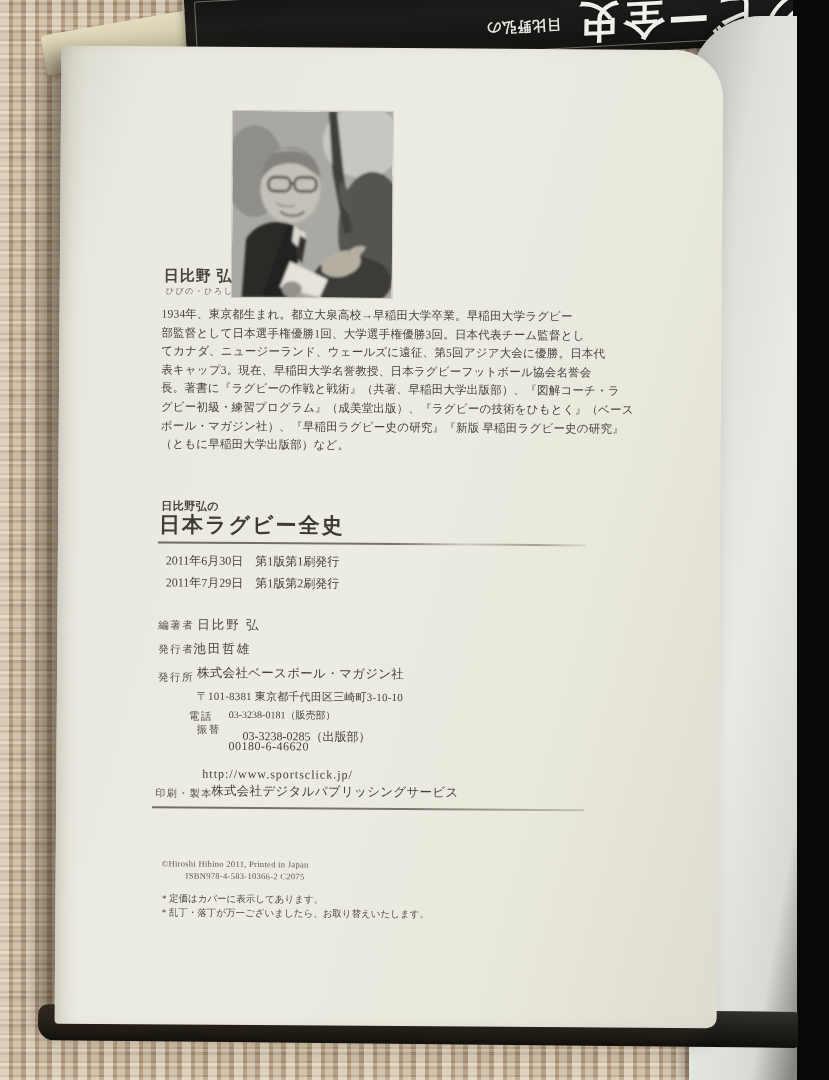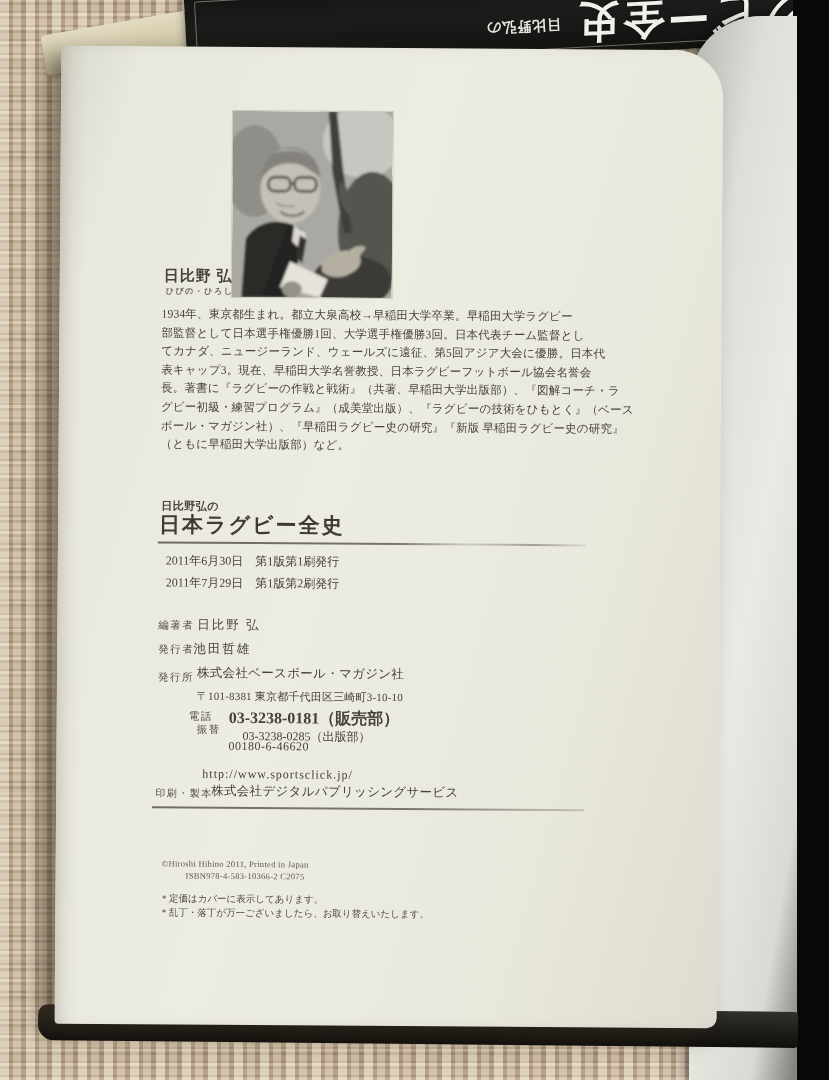--- a/index.html
+++ b/index.html
@@ -50,42 +50,42 @@
     border-radius:4px 48px 10px 4px;transform:rotate(.4deg);
     box-shadow:-14px 10px 22px rgba(48,35,20,.55), inset 14px 0 22px -14px rgba(90,80,60,.35);}
   .page *{position:absolute;white-space:nowrap;color:#46423b;}
 
   
   .portrait{left:172px;top:64px;width:160px;height:186px;overflow:hidden;
     box-shadow:0 0 0 1px rgba(120,115,105,.25);}
 
   
   .author-name{left:104px;top:220px;font-size:15px;font-weight:bold;letter-spacing:1px;}
-  .author-furigana{left:106px;top:239px;font-size:8px;letter-spacing:1.5px;color:#6b665d;font-weight:bold;}
+  .author-furigana{left:106px;top:239px;font-size:8px;letter-spacing:1.5px;color:#6b665d;}
 
   .bio{left:102px;top:258px;}
   .bio div{position:static;display:block;font-size:11.5px;line-height:18.6px;letter-spacing:.2px;}
 
   
   .series-label{left:103px;top:452px;font-size:11px;font-weight:bold;letter-spacing:.5px;}
   .book-title{left:101px;top:464px;font-size:21px;font-weight:bold;letter-spacing:2px;color:#3f3b34;}
   .title-rule{left:100px;top:495px;width:428px;height:2px;
     background:linear-gradient(90deg,#6e6961 0%,#78736a 55%,rgba(115,110,100,.25) 72%,rgba(115,110,100,.6) 88%,rgba(115,110,100,.12) 100%);}
 
   .edition-1{left:108px;top:506px;font-size:12px;}
   .edition-2{left:108px;top:528px;font-size:12px;}
 
   
   .lbl{font-size:10.5px;letter-spacing:1.5px;color:#514c44;}
   .val{font-size:12.5px;letter-spacing:.3px;}
   .row-editor-l{left:101px;top:572px;} .row-editor-v{left:140px;top:570px;letter-spacing:2px;}
   .row-publisher-l{left:101px;top:596px;} .row-publisher-v{left:136px;top:594px;letter-spacing:2px;}
   .row-house-l{left:101px;top:624px;} .row-house-v{left:140px;top:618px;}
   .row-address{left:140px;top:642px;font-size:11px;letter-spacing:.2px;}
-  .row-phone-l{left:132px;top:663px;} .row-phone1{left:172px;top:661px;font-size:16px;font-weight:bold;}
+  .row-phone-l{left:132px;top:663px;} .row-phone1{left:172px;top:661px;font-size:10px;}
   .row-phone2{left:186px;top:681px;font-size:12px;}
   .row-postal-l{left:140px;top:676px;} .row-postal-v{left:172px;top:692px;font-size:12px;letter-spacing:.5px;}
   .row-url{left:146px;top:720px;font-size:12px;letter-spacing:1px;}
   .row-printer-l{left:99px;top:740px;font-size:10px;} .row-printer-v{left:155px;top:736px;}
   .bottom-rule{left:96px;top:760px;width:432px;height:1.5px;
     background:linear-gradient(90deg,#726d64,#7d786f 60%,rgba(115,110,100,.3));}
 
   
   .copyright{left:106px;top:812px;font-size:8.5px;letter-spacing:.3px;color:#59544c;}
   .isbn{left:106px;top:824px;font-size:8.5px;letter-spacing:.3px;color:#59544c;padding-left:24px;}

